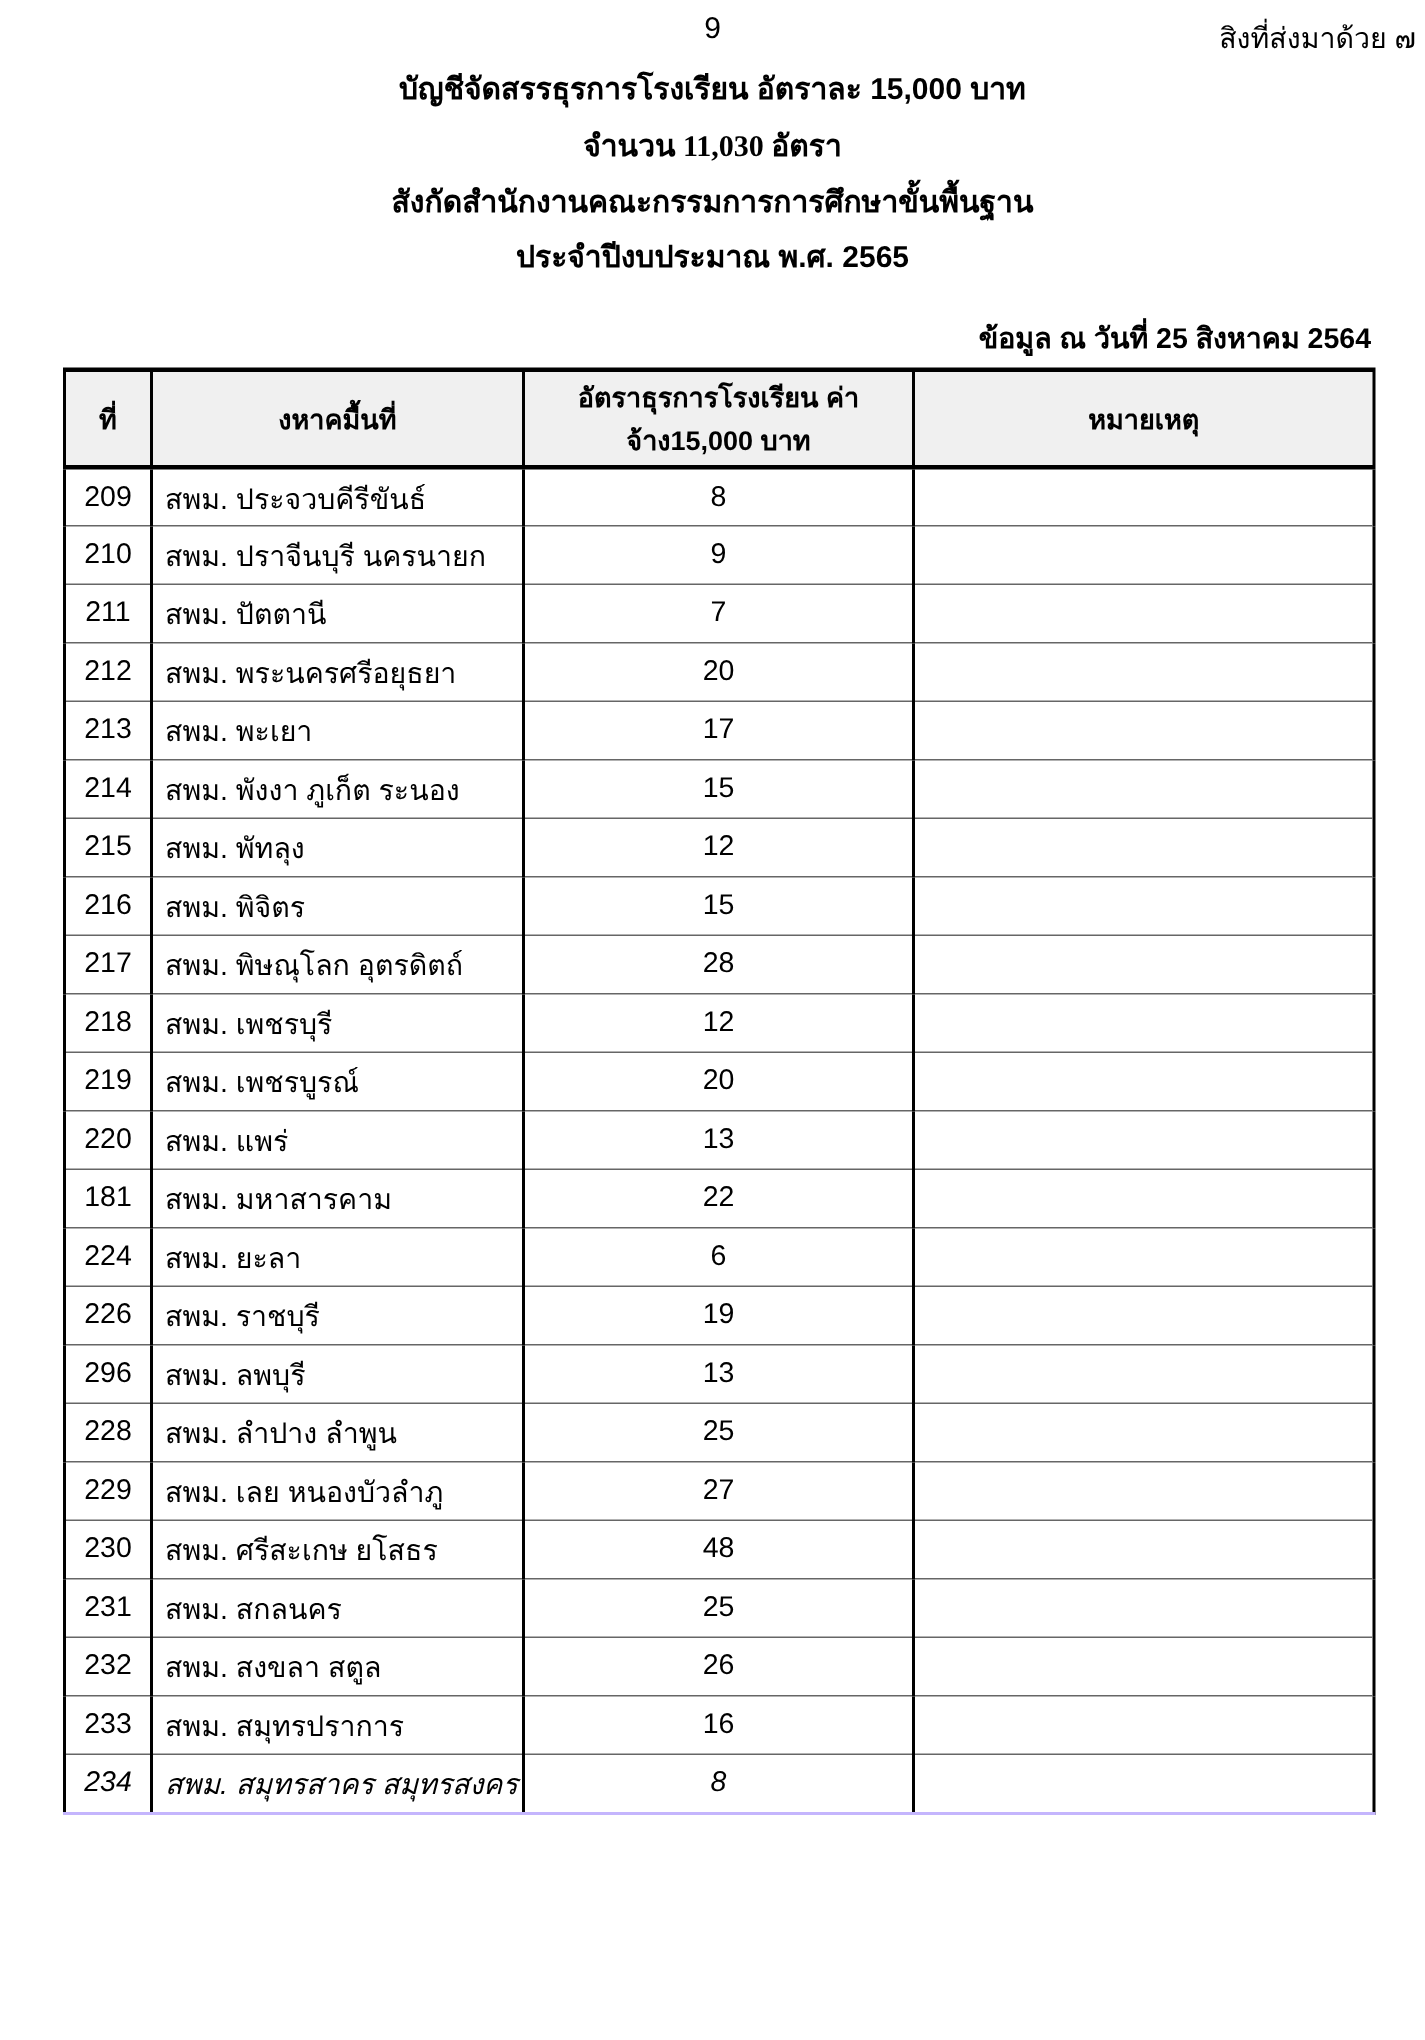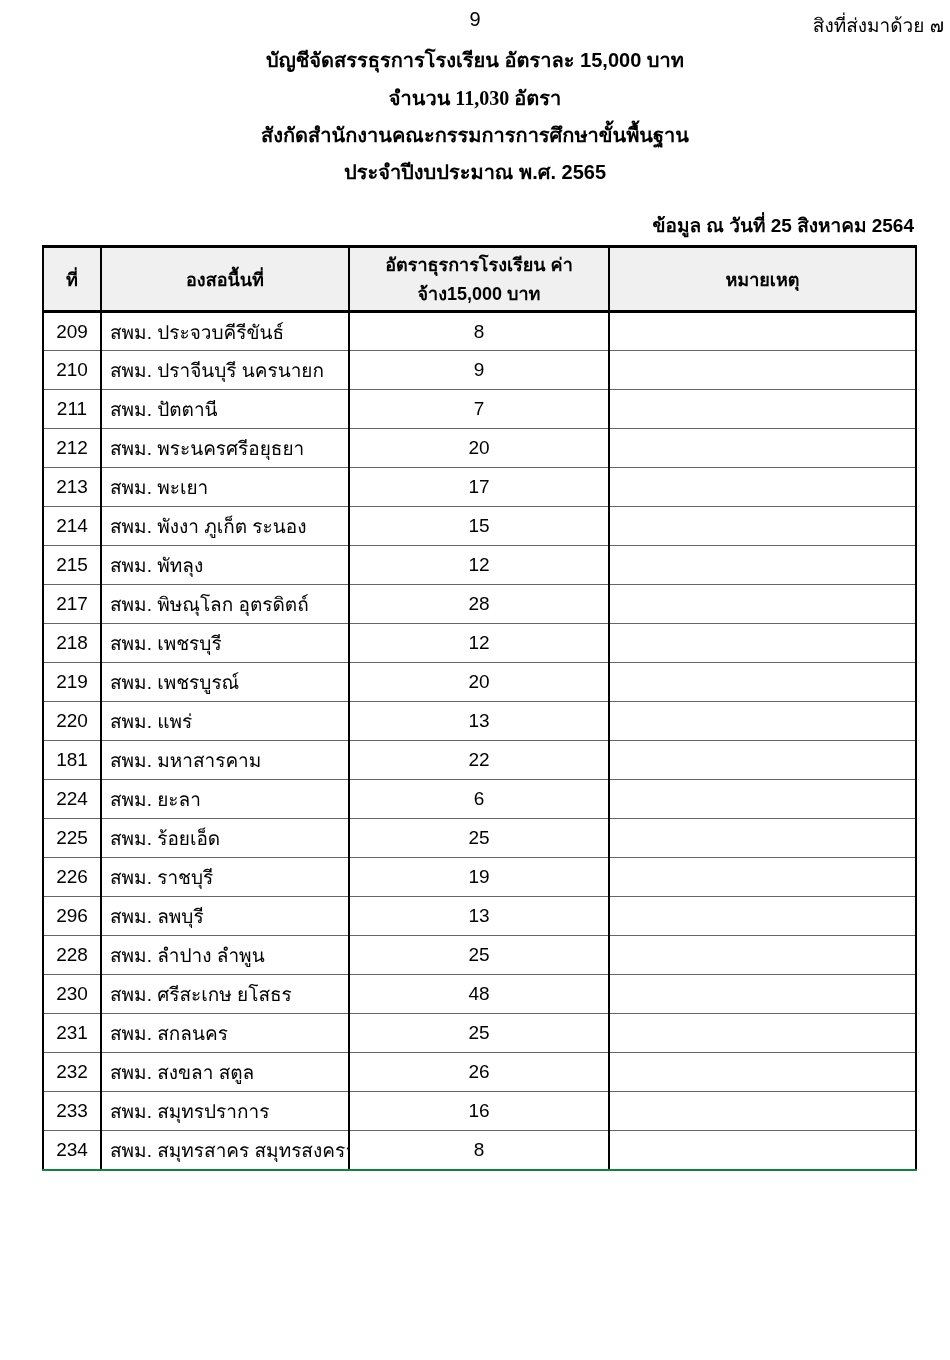--- a/index.html
+++ b/index.html
@@ -72,21 +72,21 @@
     vertical-align: middle;
     border-left: 2px solid #000;
     border-right: 2px solid #000;
     border-top: 1px solid #666;
     border-bottom: 1px solid #666;
     padding: 2px 4px;
     overflow: hidden;
     white-space: nowrap;
   }
   table.alloc { border: 2px solid #000; }
-  table.alloc tbody tr:last-child td { border-bottom: 2px solid #15803d; }
+  table.alloc tbody tr:last-child td { border-bottom: 2px solid #c4b5fd; font-style: italic; }
   table.alloc td.c0 { text-align: center; }
   table.alloc td.c1 { text-align: left; padding-left: 8px; }
   table.alloc td.c2 { text-align: center; }
   table.alloc td.c3 { text-align: left; }
 </style>
 </head>
 <body>
 
 <div class="page">
 
@@ -104,21 +104,21 @@
   <table class="alloc">
     <colgroup>
       <col class="c0">
         <col class="c1">
         <col class="c2">
         <col class="c3">
     </colgroup>
     <thead>
       <tr>
         <th>ที่</th>
-        <th>องสอนื้นที่</th>
+        <th>งหาคมื้นที่</th>
         <th>อัตราธุรการโรงเรียน ค่าจ้าง15,000 บาท</th>
         <th>หมายเหตุ</th>
       </tr>
     </thead>
     <tbody id="table-body">
         <tr>
           <td class="c0">209</td>
           <td class="c1">สพม. ประจวบคีรีขันธ์</td>
           <td class="c2">8</td>
           <td class="c3"></td>
@@ -153,20 +153,26 @@
           <td class="c2">15</td>
           <td class="c3"></td>
         </tr>
         <tr>
           <td class="c0">215</td>
           <td class="c1">สพม. พัทลุง</td>
           <td class="c2">12</td>
           <td class="c3"></td>
         </tr>
         <tr>
+          <td class="c0">216</td>
+          <td class="c1">สพม. พิจิตร</td>
+          <td class="c2">15</td>
+          <td class="c3"></td>
+        </tr>
+        <tr>
           <td class="c0">217</td>
           <td class="c1">สพม. พิษณุโลก อุตรดิตถ์</td>
           <td class="c2">28</td>
           <td class="c3"></td>
         </tr>
         <tr>
           <td class="c0">218</td>
           <td class="c1">สพม. เพชรบุรี</td>
           <td class="c2">12</td>
           <td class="c3"></td>
@@ -189,44 +195,44 @@
           <td class="c2">22</td>
           <td class="c3"></td>
         </tr>
         <tr>
           <td class="c0">224</td>
           <td class="c1">สพม. ยะลา</td>
           <td class="c2">6</td>
           <td class="c3"></td>
         </tr>
         <tr>
-          <td class="c0">225</td>
-          <td class="c1">สพม. ร้อยเอ็ด</td>
-          <td class="c2">25</td>
-          <td class="c3"></td>
-        </tr>
-        <tr>
           <td class="c0">226</td>
           <td class="c1">สพม. ราชบุรี</td>
           <td class="c2">19</td>
           <td class="c3"></td>
         </tr>
         <tr>
           <td class="c0">296</td>
           <td class="c1">สพม. ลพบุรี</td>
           <td class="c2">13</td>
           <td class="c3"></td>
         </tr>
         <tr>
           <td class="c0">228</td>
           <td class="c1">สพม. ลำปาง ลำพูน</td>
           <td class="c2">25</td>
           <td class="c3"></td>
         </tr>
         <tr>
+          <td class="c0">229</td>
+          <td class="c1">สพม. เลย หนองบัวลำภู</td>
+          <td class="c2">27</td>
+          <td class="c3"></td>
+        </tr>
+        <tr>
           <td class="c0">230</td>
           <td class="c1">สพม. ศรีสะเกษ ยโสธร</td>
           <td class="c2">48</td>
           <td class="c3"></td>
         </tr>
         <tr>
           <td class="c0">231</td>
           <td class="c1">สพม. สกลนคร</td>
           <td class="c2">25</td>
           <td class="c3"></td>

